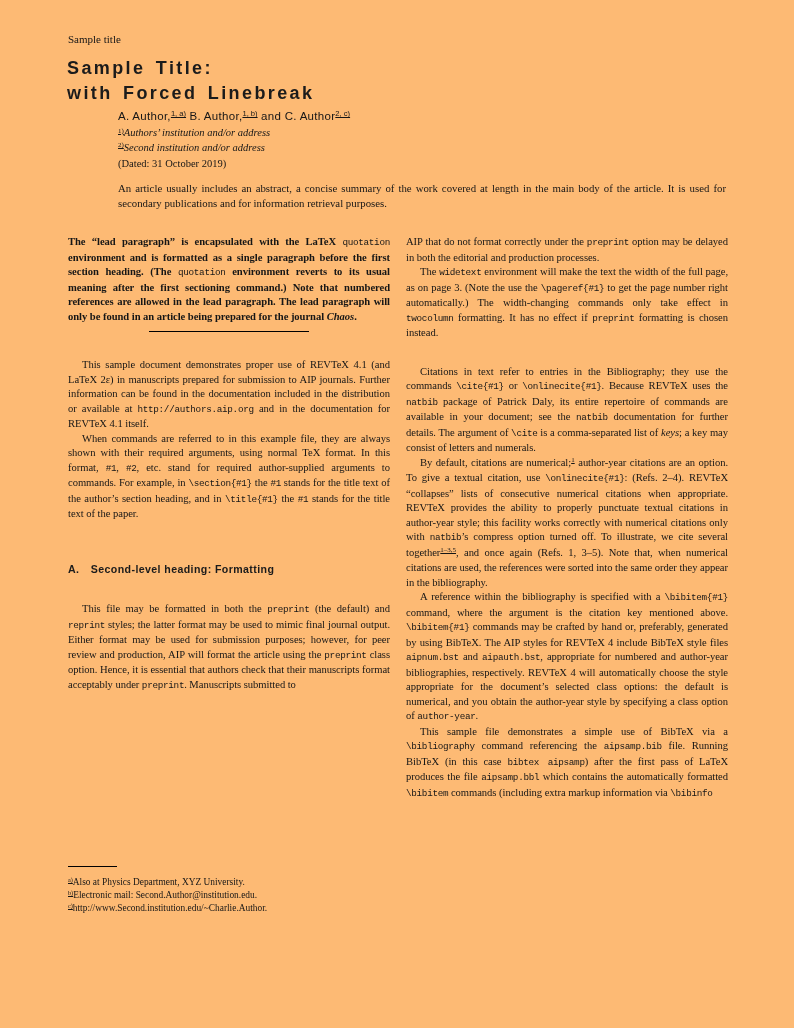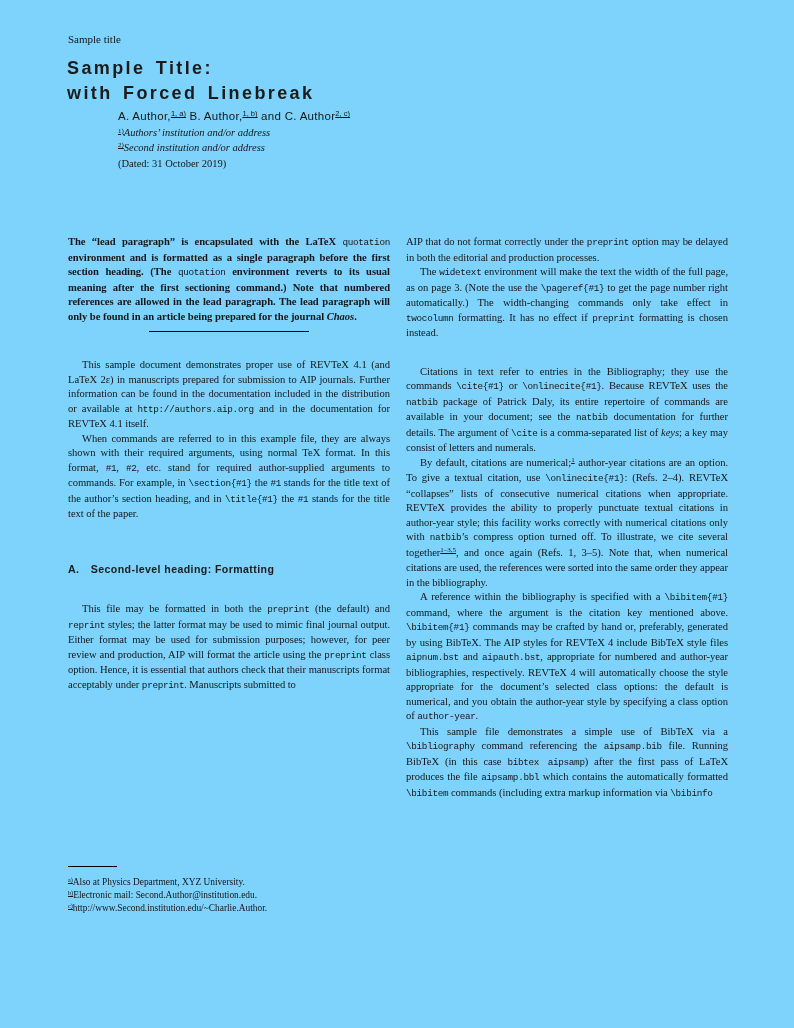--- a/index.html
+++ b/index.html
@@ -1,19 +1,19 @@
 <!DOCTYPE html>
 <html lang="en"><head>
 <meta charset="utf-8">
 <style>
   * { margin:0; padding:0; box-sizing:border-box; }
   html, body { background:#ffffff; }
   .page {
     position:relative; width:794px; height:1028px; margin:0 auto;
-    background:#7dd3fc; color:#161616; overflow:hidden;
+    background:#fdba74; color:#161616; overflow:hidden;
     font-family:"Liberation Serif", serif;
   }
   .running-head { position:absolute; left:68px; top:33px; font-size:11px; }
   .title {
     position:absolute; left:67px; top:56px;
     font-family:"Liberation Sans", sans-serif; font-weight:bold;
     font-size:18px; line-height:25px; letter-spacing:2.4px; word-spacing:3px;
     color:#1b1b1b;
   }
   .authors {
@@ -73,20 +73,21 @@
 
   <div class="authors"><span>A. Author,</span><span class="r-sup">1, a)</span><span> B. Author,</span><span class="r-sup">1, b)</span><span> and C. Author</span><span class="r-sup">2, c)</span></div>
 
   <div class="affils">
     <div><span class="r-sup">1)</span><span class="r-i">Authors’ institution and/or address</span></div>
     <div><span class="r-sup">2)</span><span class="r-i">Second institution and/or address</span></div>
   </div>
 
   <div class="dated">(Dated: 31 October 2019)</div>
 
+  <div class="abstract">An article usually includes an abstract, a concise summary of the work covered at length in the main body of the article. It is used for secondary publications and for information retrieval purposes.</div>
 
   <div class="col col-left">
     <p class="lead"><span>The “lead paragraph” is encapsulated with the LaTeX </span><span class="r-m">quotation</span><span> environment and is formatted as a single paragraph before the first section heading. (The </span><span class="r-m">quotation</span><span> environment reverts to its usual meaning after the first sectioning command.) Note that numbered references are allowed in the lead paragraph. The lead paragraph will only be found in an article being prepared for the journal </span><span class="r-i">Chaos</span><span>.</span></p>
     <div class="center-rule"></div>
     <p class="ind after-sec1"><span>This sample document demonstrates proper use of REVTeX 4.1 (and LaTeX 2ε) in manuscripts prepared for submission to AIP journals. Further information can be found in the documentation included in the distribution or available at </span><span class="r-m">http://authors.aip.org</span><span> and in the documentation for REVTeX 4.1 itself.</span></p>
     <p class="ind"><span>When commands are referred to in this example file, they are always shown with their required arguments, using normal TeX format. In this format, </span><span class="r-m">#1</span><span>, </span><span class="r-m">#2</span><span>, etc. stand for required author-supplied arguments to commands. For example, in </span><span class="r-m">\section{#1}</span><span> the </span><span class="r-m">#1</span><span> stands for the title text of the author’s section heading, and in </span><span class="r-m">\title{#1}</span><span> the </span><span class="r-m">#1</span><span> stands for the title text of the paper.</span></p>
     <div class="h-sec secA">A.  Second-level heading: Formatting</div>
     <p class="ind after-secA"><span>This file may be formatted in both the </span><span class="r-m">preprint</span><span> (the default) and </span><span class="r-m">reprint</span><span> styles; the latter format may be used to mimic final journal output. Either format may be used for submission purposes; however, for peer review and production, AIP will format the article using the </span><span class="r-m">preprint</span><span> class option. Hence, it is essential that authors check that their manuscripts format acceptably under </span><span class="r-m">preprint</span><span>. Manuscripts submitted to</span></p>
   </div>
 

